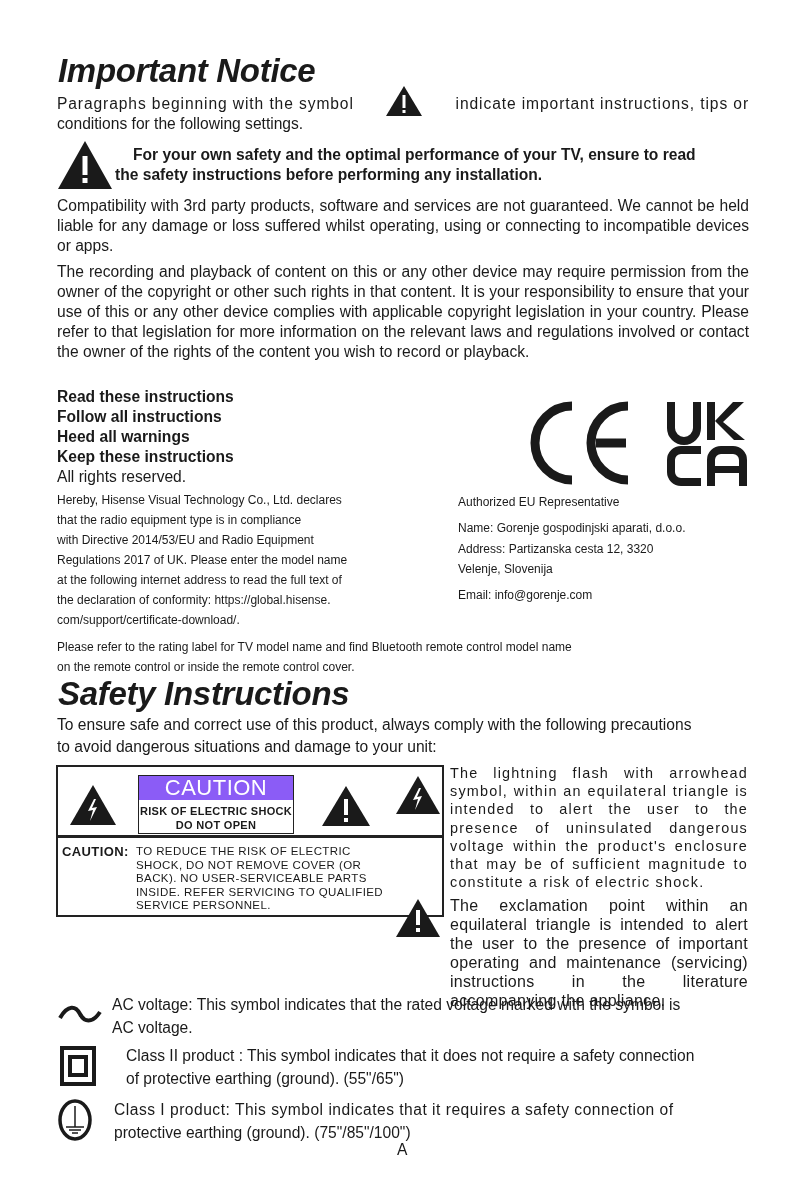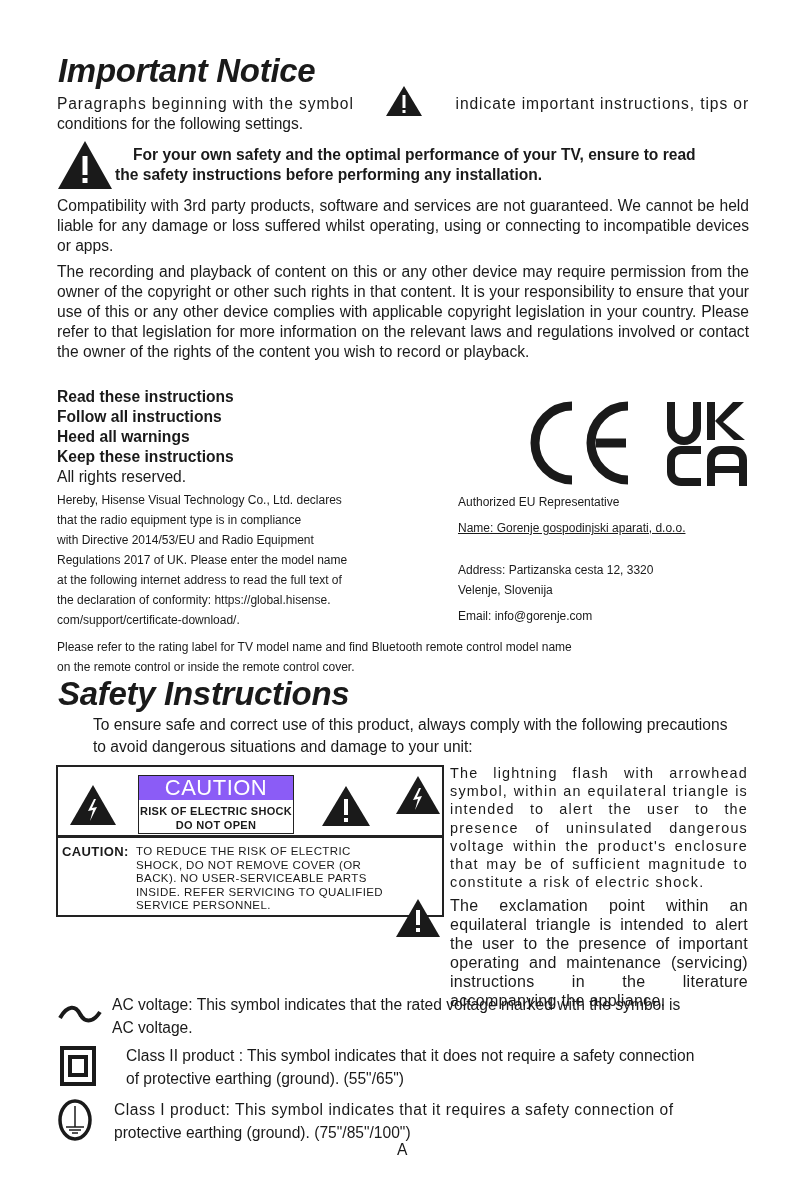--- a/index.html
+++ b/index.html
@@ -75,33 +75,33 @@
   <path d="M4,0 V26 A13,13 0 0 0 30,26 V0" fill="none" stroke="#1a1a1a" stroke-width="8"></path>
   <rect x="40" y="0" width="8" height="38" fill="#1a1a1a"></rect>
   <polygon points="48,19 66,0 77,0 56,20 78,38 67,38" fill="#1a1a1a"></polygon>
   <path d="M34,48 H14 A10,10 0 0 0 4,58 V70 A10,10 0 0 0 14,80 H34" fill="none" stroke="#1a1a1a" stroke-width="8"></path>
   <path d="M44,84 V58 A10,10 0 0 1 54,48 H66 A10,10 0 0 1 76,58 V84" fill="none" stroke="#1a1a1a" stroke-width="8"></path>
   <rect x="44" y="64" width="32" height="7" fill="#1a1a1a"></rect>
 </svg>
 
 <div class="abs small" style="left:458px; top:492px;">
   <div>Authorized EU Representative</div>
-  <div style="margin-top:6px;text-decoration:underline;">Name: Gorenje gospodinjski aparati, d.o.o.</div>
-  <div style="margin-top:22px;">Address: Partizanska cesta 12, 3320</div>
+  <div style="margin-top:6px;">Name: Gorenje gospodinjski aparati, d.o.o.</div>
+  <div style="margin-top:1px;">Address: Partizanska cesta 12, 3320</div>
   <div>Velenje, Slovenija</div>
   <div style="margin-top:6px;">Email: info@gorenje.com</div>
 </div>
 
 <div class="abs small" style="left:57px; top:637px;">
   <div>Please refer to the rating label for TV model name and find Bluetooth remote control model name</div>
   <div>on the remote control or inside the remote control cover.</div>
 </div>
 
 <div class="abs h1" style="left:58px; top:675px;">Safety Instructions</div>
-<div class="abs pl" style="left:57px; top:715px; width:700px;margin-left:36px;">
+<div class="abs pl" style="left:57px; top:715px; width:700px;">
   <div>To ensure safe and correct use of this product, always comply with the following precautions</div>
   <div style="margin-top:2px;">to avoid dangerous situations and damage to your unit:</div>
 </div>
 
 <div class="abs caution-box" style="left:56px; top:765px; width:384px; height:148px;">
   <div class="caution-top">
     <svg class="abs" style="left:11px; top:17px;" width="48" height="42" viewBox="0 0 48 42">
       <polygon points="24,1 47,41 1,41" fill="#1a1a1a"></polygon>
       <polygon points="25,15 19,27 24,26 21,37 28,23 23,24 27,15" fill="#fff"></polygon>
     </svg>

